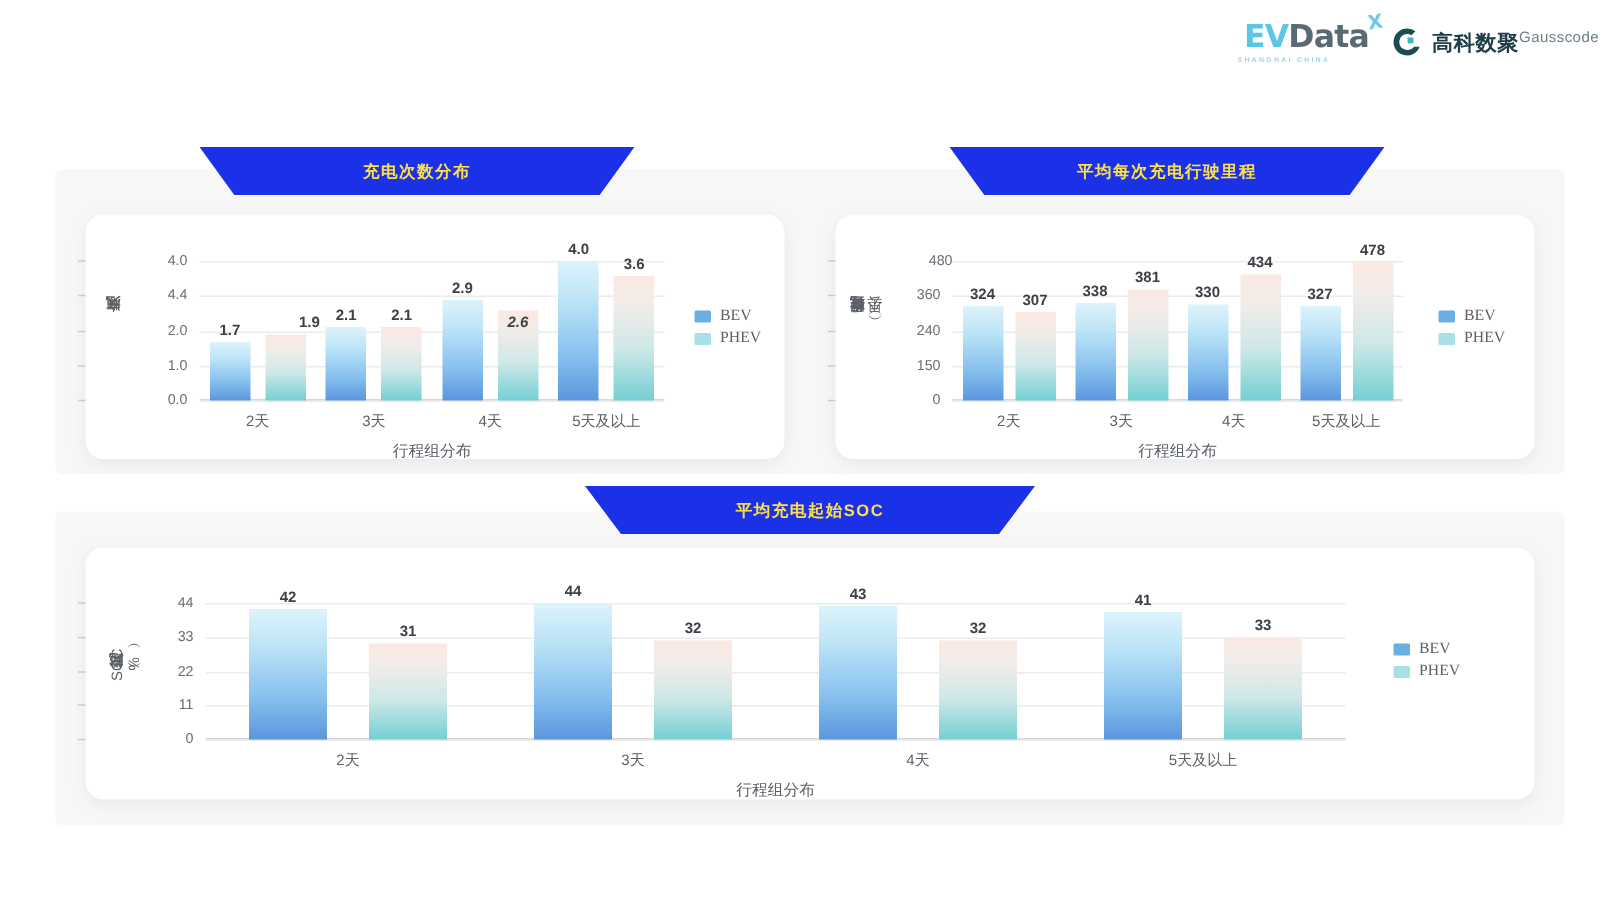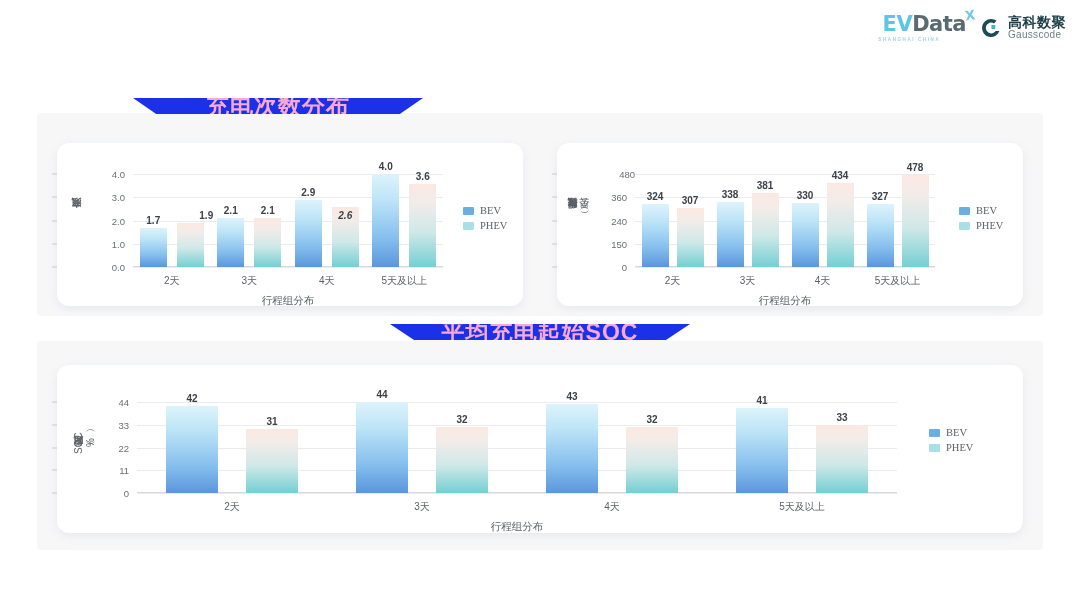--- a/index.html
+++ b/index.html
@@ -31,21 +31,21 @@
     font-size: 13px; font-weight: 700; color: #6fc8e6;
     transform: rotate(-8deg);
   }
   .evdata-sub {
     margin-top: 2px;
     font-size: 4.5px; letter-spacing: 1.6px; color: #9fd4e6;
     font-weight: 700;
   }
   .gauss { display: flex; align-items: center; gap: 6px; }
   .gauss-icon { width: 22px; height: 22px; flex: 0 0 22px; }
-  .gauss-txt { display: flex; flex-direction: column; line-height: 1.05; }
+  .gauss-txt { display: flex; flex-direction: row; line-height: 1.05; }
   .gauss-cn { font-size: 14px; font-weight: 700; color: #1c3c46; letter-spacing: 0.5px; }
   .gauss-en { font-size: 10px; color: #6d8086; letter-spacing: 0.3px; }
 
   
   .panel {
     position: absolute;
     background: #f7f7f8;
     border-radius: 4px;
   }
   #panel-top { left: 37px; top: 113px; width: 1006px; height: 203px; }
@@ -59,26 +59,26 @@
     box-shadow: 0 3px 10px rgba(130,140,160,.13);
   }
   #card-1 { left: 57px;  top: 143px; width: 466px; height: 163px; }
   #card-2 { left: 557px; top: 143px; width: 466px; height: 163px; }
   #card-3 { left: 57px;  top: 365px; width: 966px; height: 168px; }
 
   
   .ribbon {
     position: absolute;
     background: #1b31e8;
-    color: #f9a8d4;
-    font-size: 23px; font-weight: 700;
+    color: #fde047;
+    font-size: 11px; font-weight: 700;
     letter-spacing: 1px;
     display: flex; align-items: center; justify-content: center;
     clip-path: polygon(0 0, 100% 0, 92% 100%, 8% 100%);
-    height: 16px;
+    height: 32px;
     z-index: 5;
   }
   #ribbon-1 { left: 133px; top: 98px; width: 290px; }
   #ribbon-2 { left: 633px; top: 98px; width: 290px; }
   #ribbon-3 { left: 390px; top: 324px; width: 300px; }
 
   
   .chart { position: absolute; inset: 0; }
 
   .ylabel {
@@ -198,21 +198,21 @@
           <div class="bar bev" style="left: 239.25px; width: 27px; height: 92.7273px;"></div>
           <div class="bar phev" style="left: 276.25px; width: 27px; height: 83.4545px;"></div>
         </div>
         <div class="ytick-dash" style="left: -5px; top: 124px;"></div>
         <div class="ytick" style="left: 32px; width: 36px; top: 124px;">0.0</div>
         <div class="ytick-dash" style="left: -5px; top: 100.818px;"></div>
         <div class="ytick" style="left: 32px; width: 36px; top: 100.818px;">1.0</div>
         <div class="ytick-dash" style="left: -5px; top: 77.6364px;"></div>
         <div class="ytick" style="left: 32px; width: 36px; top: 77.6364px;">2.0</div>
         <div class="ytick-dash" style="left: -5px; top: 54.4545px;"></div>
-        <div class="ytick" style="left: 32px; width: 36px; top: 54.4545px;">3.0</div>
+        <div class="ytick" style="left: 32px; width: 36px; top: 54.4545px;">4.4</div>
         <div class="ytick-dash" style="left: -5px; top: 31.2727px;"></div>
         <div class="ytick" style="left: 32px; width: 36px; top: 31.2727px;">4.0</div>
         <div class="dlabel" style="left: 96.25px; top: 71.5909px;">1.7</div>
         <div class="dlabel" style="left: 133.25px; top: 66.9545px; margin-left: 16px;">1.9</div>
         <div class="xtick" style="left: 114.75px; top: 131px;">2天</div>
         <div class="dlabel" style="left: 173.75px; top: 62.3182px;">2.1</div>
         <div class="dlabel" style="left: 210.75px; top: 62.3182px;">2.1</div>
         <div class="xtick" style="left: 192.25px; top: 131px;">3天</div>
         <div class="dlabel" style="left: 251.25px; top: 43.7727px;">2.9</div>
         <div class="dlabel" style="left: 288.25px; top: 67px; font-style: italic;">2.6</div>
@@ -338,15 +338,16 @@
           </div>
           <div class="legend-row">
             <span class="legend-swatch phev"></span>
             <span class="legend-text">PHEV</span>
           </div>
         </div>
       </div>
   </div>
 
   <div class="ribbon" id="ribbon-1">充电次数分布</div>
+  <div class="ribbon" id="ribbon-2">平均每次充电行驶里程</div>
   <div class="ribbon" id="ribbon-3">平均充电起始SOC</div>
 
 </div>
 
 </body></html>

